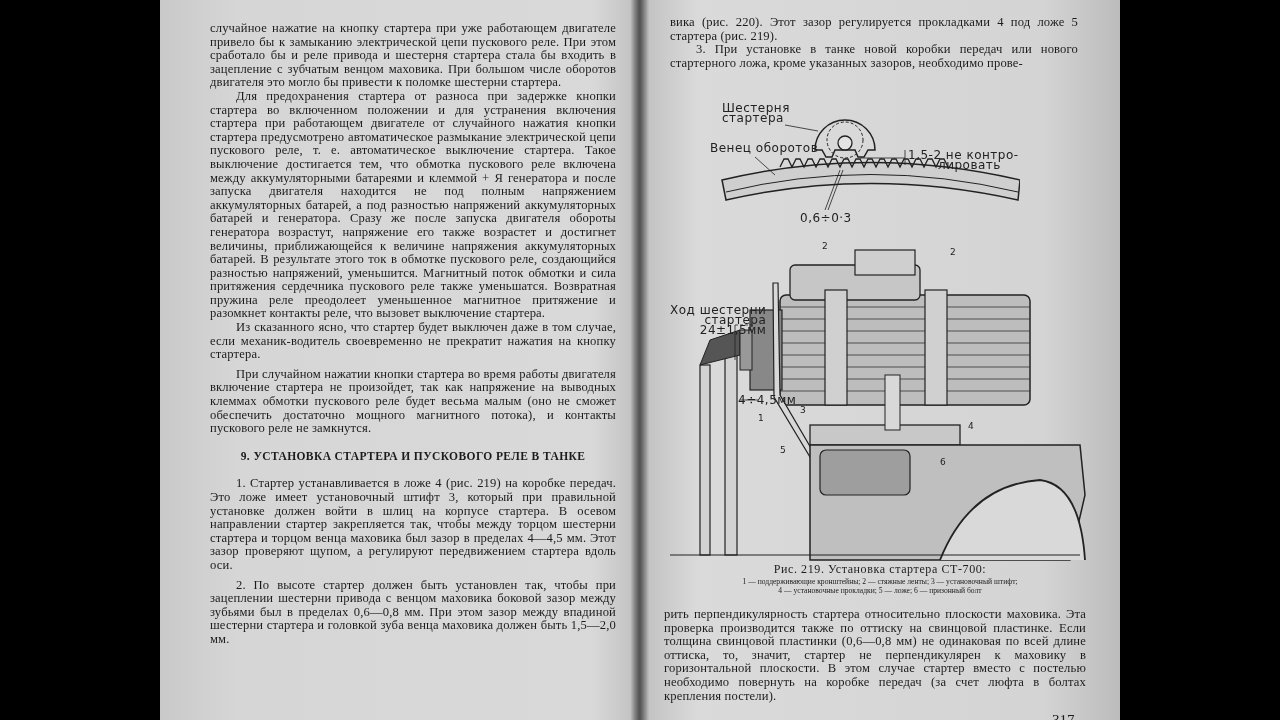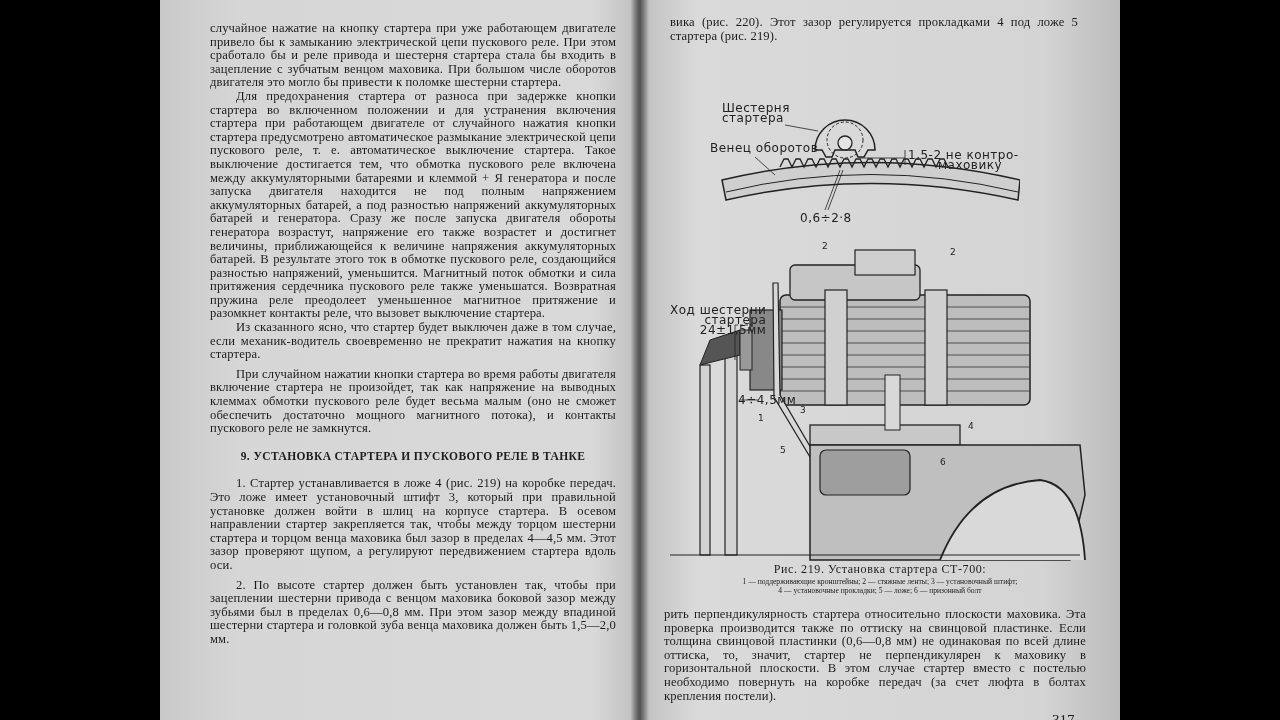--- a/index.html
+++ b/index.html
@@ -75,20 +75,21 @@
       <div class="gap"></div>
     </div>
     <div class="page-num" style="left:40px; top:734px;">
       <span>• </span><span>316</span>
     </div>
   </div>
 
   <div class="page page-right">
     <div class="text-block" style="left:30px; top:16px; width:408px;">
       <p class="para">вика (рис. 220). Этот зазор регулируется прокладками 4 под ложе 5 стартера (рис. 219).</p>
+      <p class="para indent">3. При установке в танке новой коробки передач или нового стартерного ложа, кроме указанных зазоров, необходимо прове-</p>
     </div>
 
     <div class="figure" style="left:60px; top:95px; width:320px; height:135px;">
       <svg width="320" height="135" viewBox="0 0 320 135">
 
         <path d="M22 85 Q 170 50 320 85 L 318 105 Q 170 72 26 105 Z" fill="#cfcfcf" stroke="#222" stroke-width="1.5"></path>
         <path d="M26 97 Q 170 62 318 97" fill="none" stroke="#222" stroke-width="1"></path>
 
         <path d="M80 72 l4 -8 l4 0 l4 8 l4 -8 l4 0 l4 8 l4 -8 l4 0 l4 8 l4 -8 l4 0 l4 8 l4 -8 l4 0 l4 8 l4 -8 l4 0 l4 8 l4 -8 l4 0 l4 8 l4 -8 l4 0 l4 8 l4 -8 l4 0 l4 8 l4 -8 l4 0 l4 8 l4 -8 l4 0 l4 8 l4 -8 l4 0 l4 8 l4 -8 l4 0 l4 8 l4 -8 l4 0 l4 8" fill="none" stroke="#222" stroke-width="1.3"></path>
 
@@ -103,23 +104,23 @@
         <line x1="160" y1="63" x2="205" y2="63" stroke="#222" stroke-width="0.8"></line>
         <line x1="205" y1="55" x2="205" y2="70" stroke="#222" stroke-width="0.8"></line>
       </svg>
       <div class="fig-label" style="left:22px; top:8px;">
         <div>Шестерня</div>
         <div>стартера</div>
       </div>
       <div class="fig-label" style="left:10px; top:48px;">Венец оборотов</div>
       <div class="fig-label" style="left:208px; top:55px;">
         <div>1,5-2 не контро-</div>
-        <div style="padding-left:30px;">маховику</div>
+        <div style="padding-left:30px;">лировать</div>
       </div>
-      <div class="fig-label" style="left:100px; top:118px;">0,6÷2·8</div>
+      <div class="fig-label" style="left:100px; top:118px;">0,6÷0·3</div>
     </div>
 
     <div class="figure" style="left:0px; top:235px; width:460px; height:330px;">
       <svg width="460" height="330" viewBox="0 0 460 330">
 
         <rect x="60" y="130" width="10" height="190" fill="#d2d2d2" stroke="#222" stroke-width="1.2"></rect>
         <rect x="85" y="120" width="12" height="200" fill="#d2d2d2" stroke="#222" stroke-width="1.2"></rect>
         <path d="M60 130 l10 -25 l30 -10 l0 25 z" fill="#555" stroke="#222"></path>
 
         <rect x="140" y="60" width="250" height="110" rx="6" fill="#bdbdbd" stroke="#222" stroke-width="1.5"></rect>

